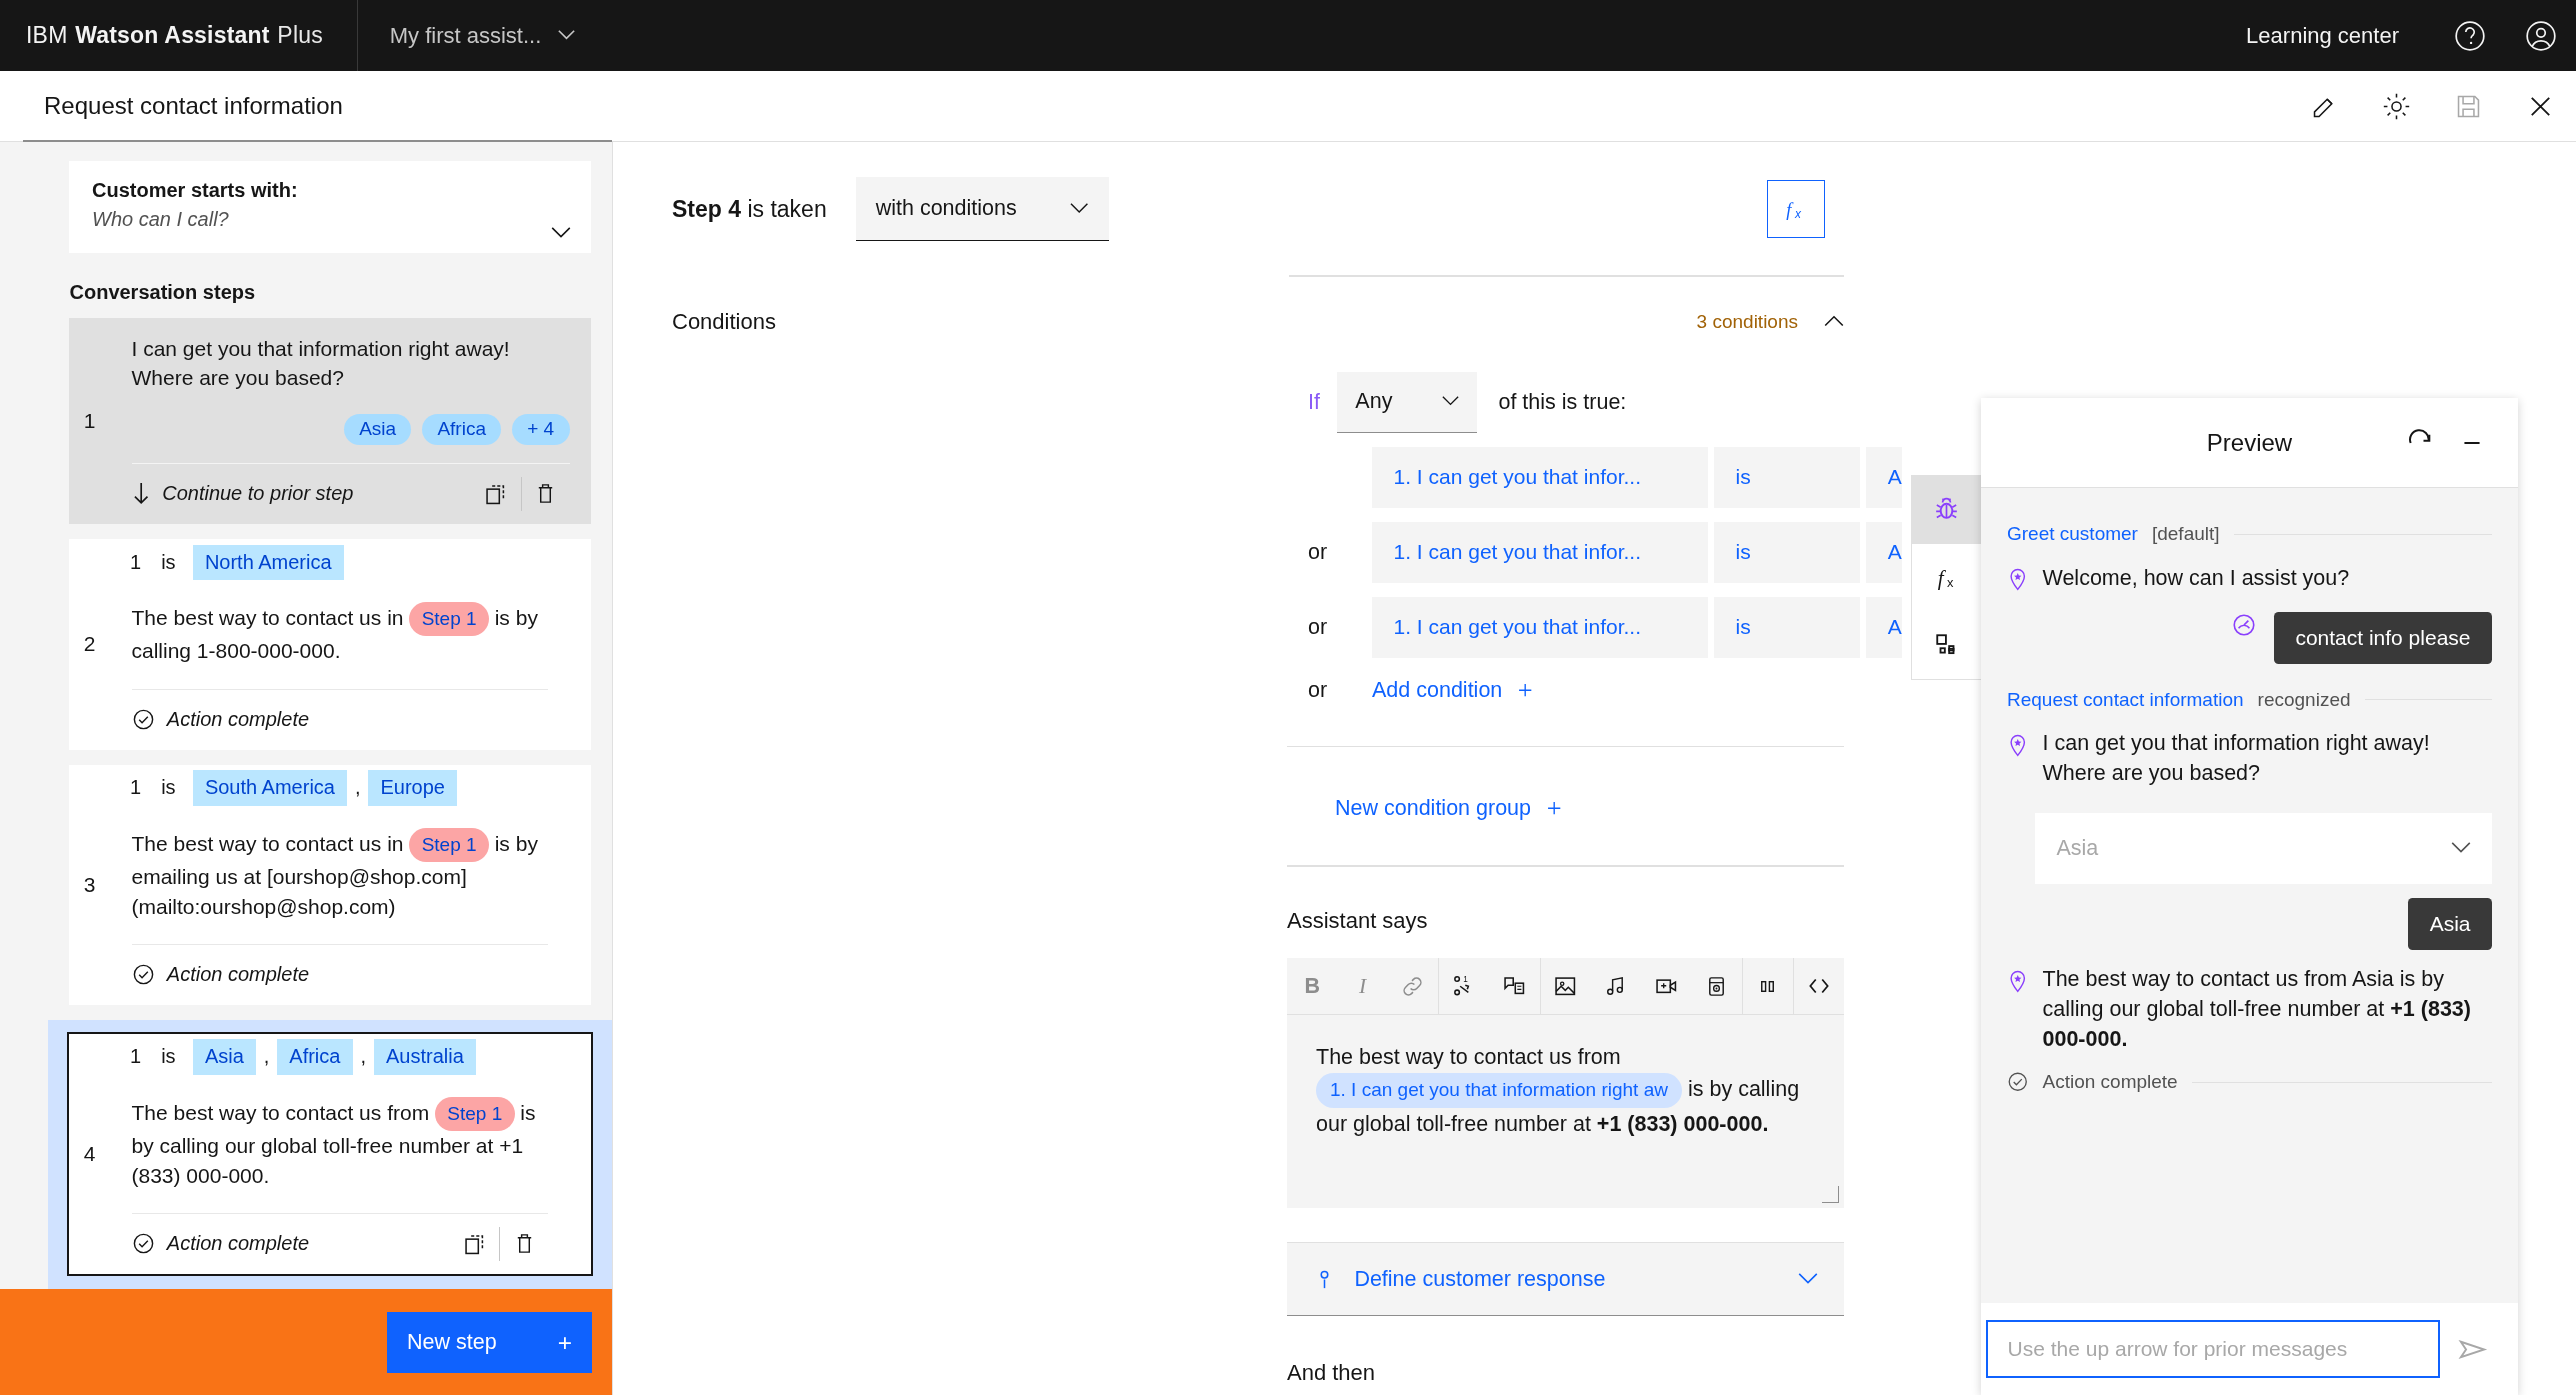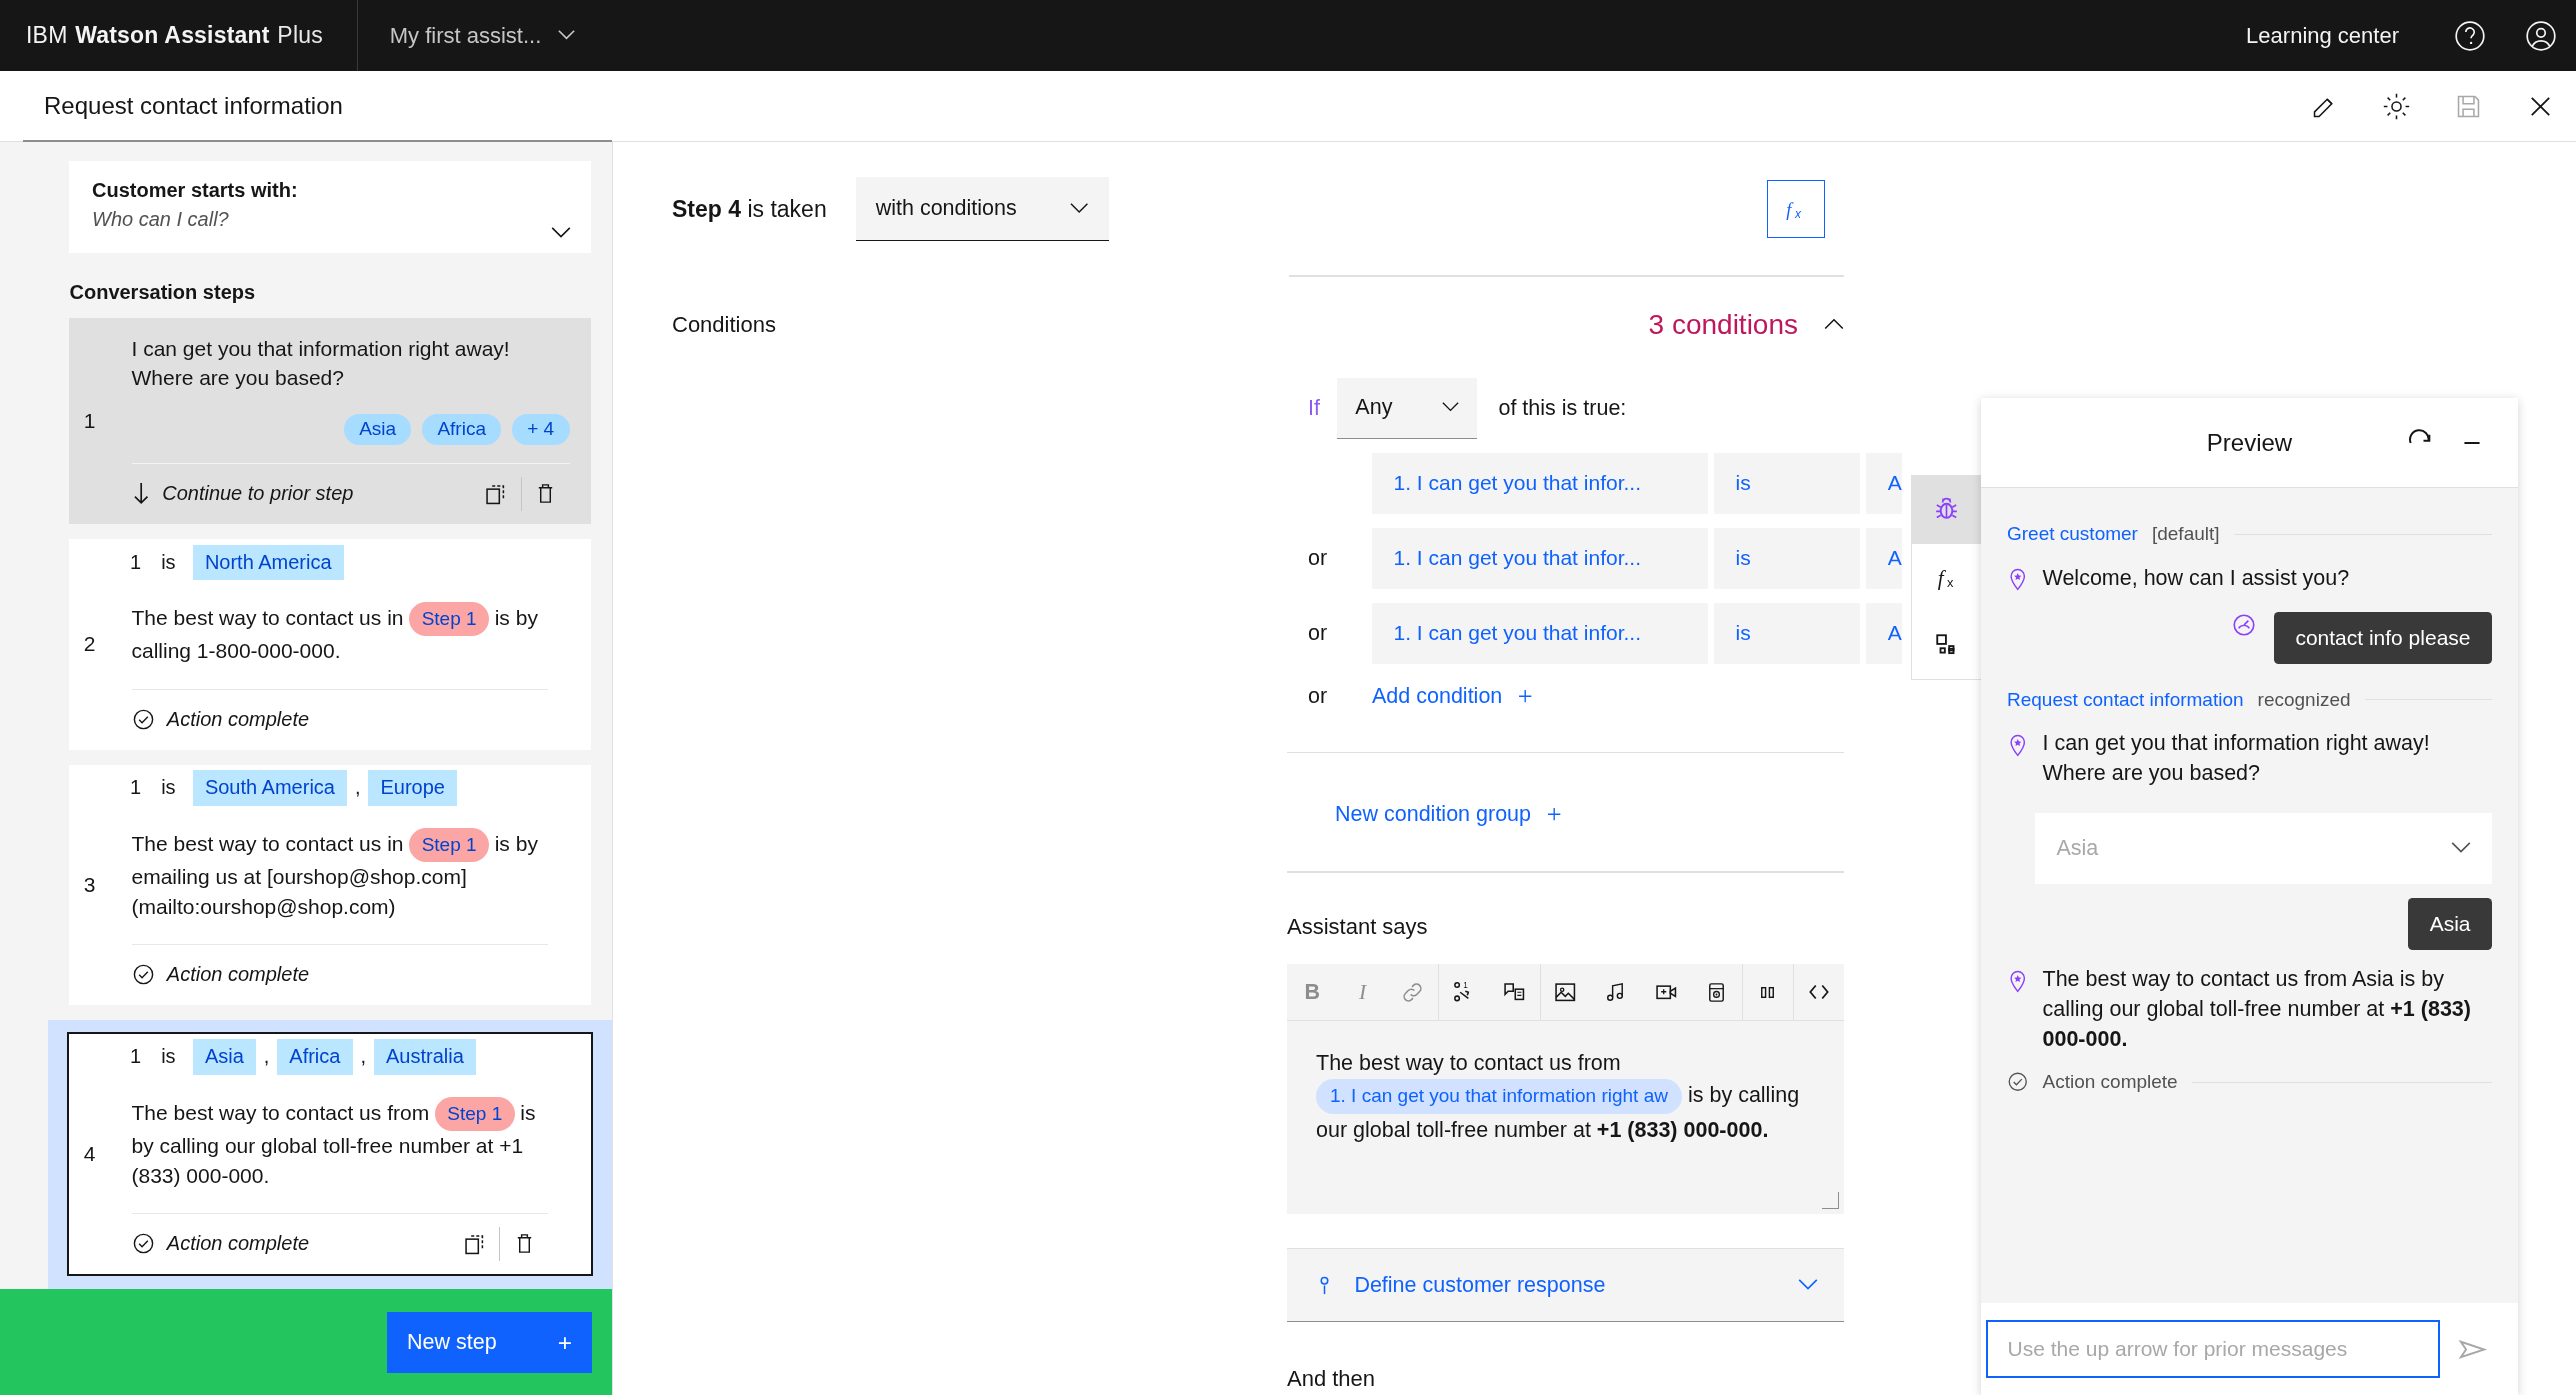--- a/index.html
+++ b/index.html
@@ -97,21 +97,21 @@
   }
   .thinline { height: 0.8px; background: #e8e8e8; margin-left: 0; }
 
   .step-selected {
     outline: 2.3px solid #161616; background: #ffffff;
   }
   .selected-wrap { background: #d0e2ff; padding: 14px 0; margin-bottom: 15.3px; }
 
   .newstep-bar {
     position: absolute; left: 0; bottom: 0; width: 613px; height: 107px;
-    background: #22c55e; display: flex; align-items: center; justify-content: flex-end;
+    background: #f97316; display: flex; align-items: center; justify-content: flex-end;
     padding-right: 21px;
   }
   .newstep-btn {
     background: #0f62fe; color: #ffffff; width: 205px; height: 61px;
     display: flex; align-items: center; font-size: 21.5px; padding: 0 20px; cursor: pointer;
   }
   .newstep-btn .plus { margin-left: auto; font-size: 24.5px; }
 
   
   .center { position: absolute; top: 142px; left: 614px; width: 1288px; height: 1254px; background: #ffffff; overflow: hidden; }
@@ -130,21 +130,21 @@
     border: 1.5px solid #0f62fe; display: flex; align-items: center; justify-content: center;
     color: #0f62fe; font-size: 26px; font-style: italic; cursor: pointer;
     font-family: "Liberation Serif", serif;
   }
 
   .hrule { height: 1.5px; background: #e0e0e0; margin: 34px 58px 0 675px; }
   .hrule-full { height: 1.5px; background: #e0e0e0; margin: 0 58px; }
 
   .cond-head { display: flex; align-items: center; padding: 32px 58px 0 58px; }
   .cond-head .lbl { font-size: 22px; color: #161616; }
-  .cond-head .cnt { margin-left: auto; font-size: 28px; color: #be185d; padding-right: 26px; }
+  .cond-head .cnt { margin-left: auto; font-size: 19px; color: #a16207; padding-right: 26px; }
 
   .ifrow { display: flex; align-items: center; padding: 37px 0 0 694px; }
   .sel-any {
     width: 140px; height: 61px; background: #f4f4f4; border-bottom: 1.5px solid #8d8d8d;
     display: flex; align-items: center; padding: 0 18.4px; font-size: 21.5px; color: #161616; cursor: pointer;
   }
   .sel-any .chev { margin-left: auto; }
   .if-lbl { font-size: 21.5px; color: #8b5cf6; }
   .of-lbl { font-size: 21.5px; color: #161616; margin-left: 21.5px; }
 

